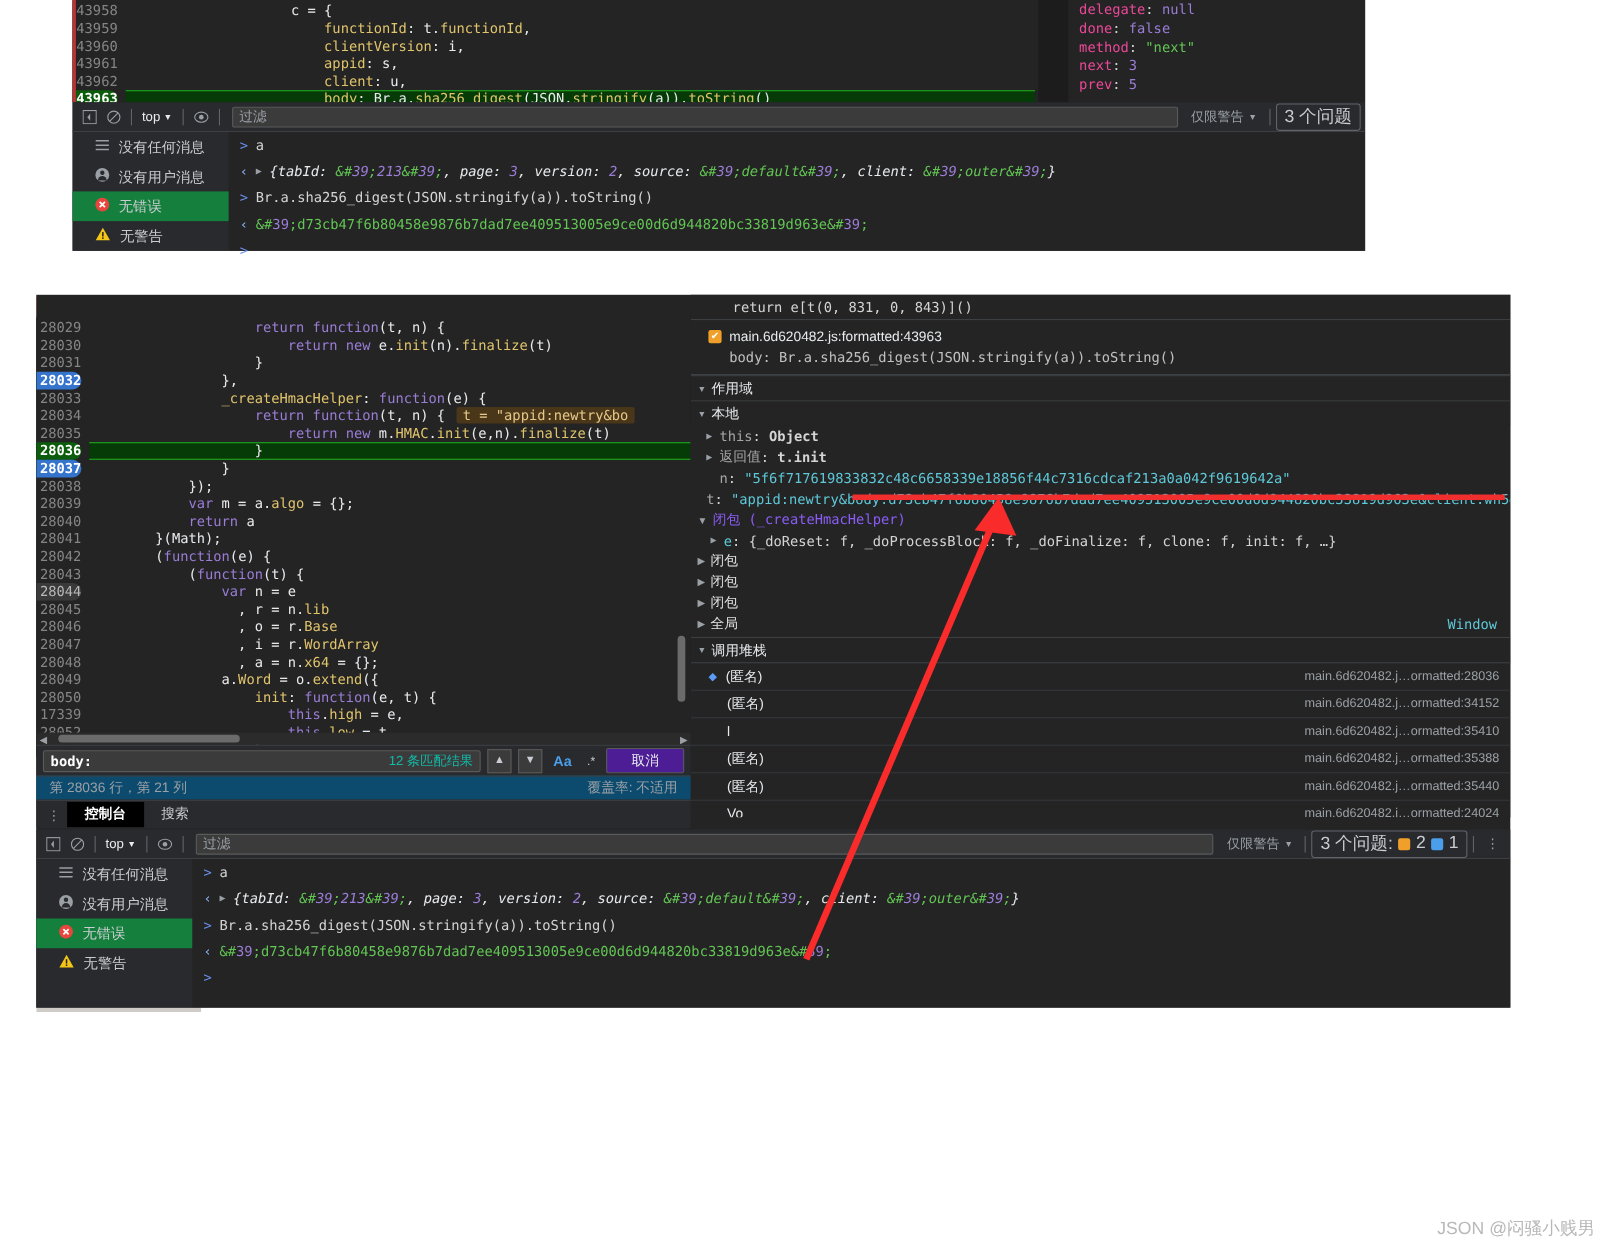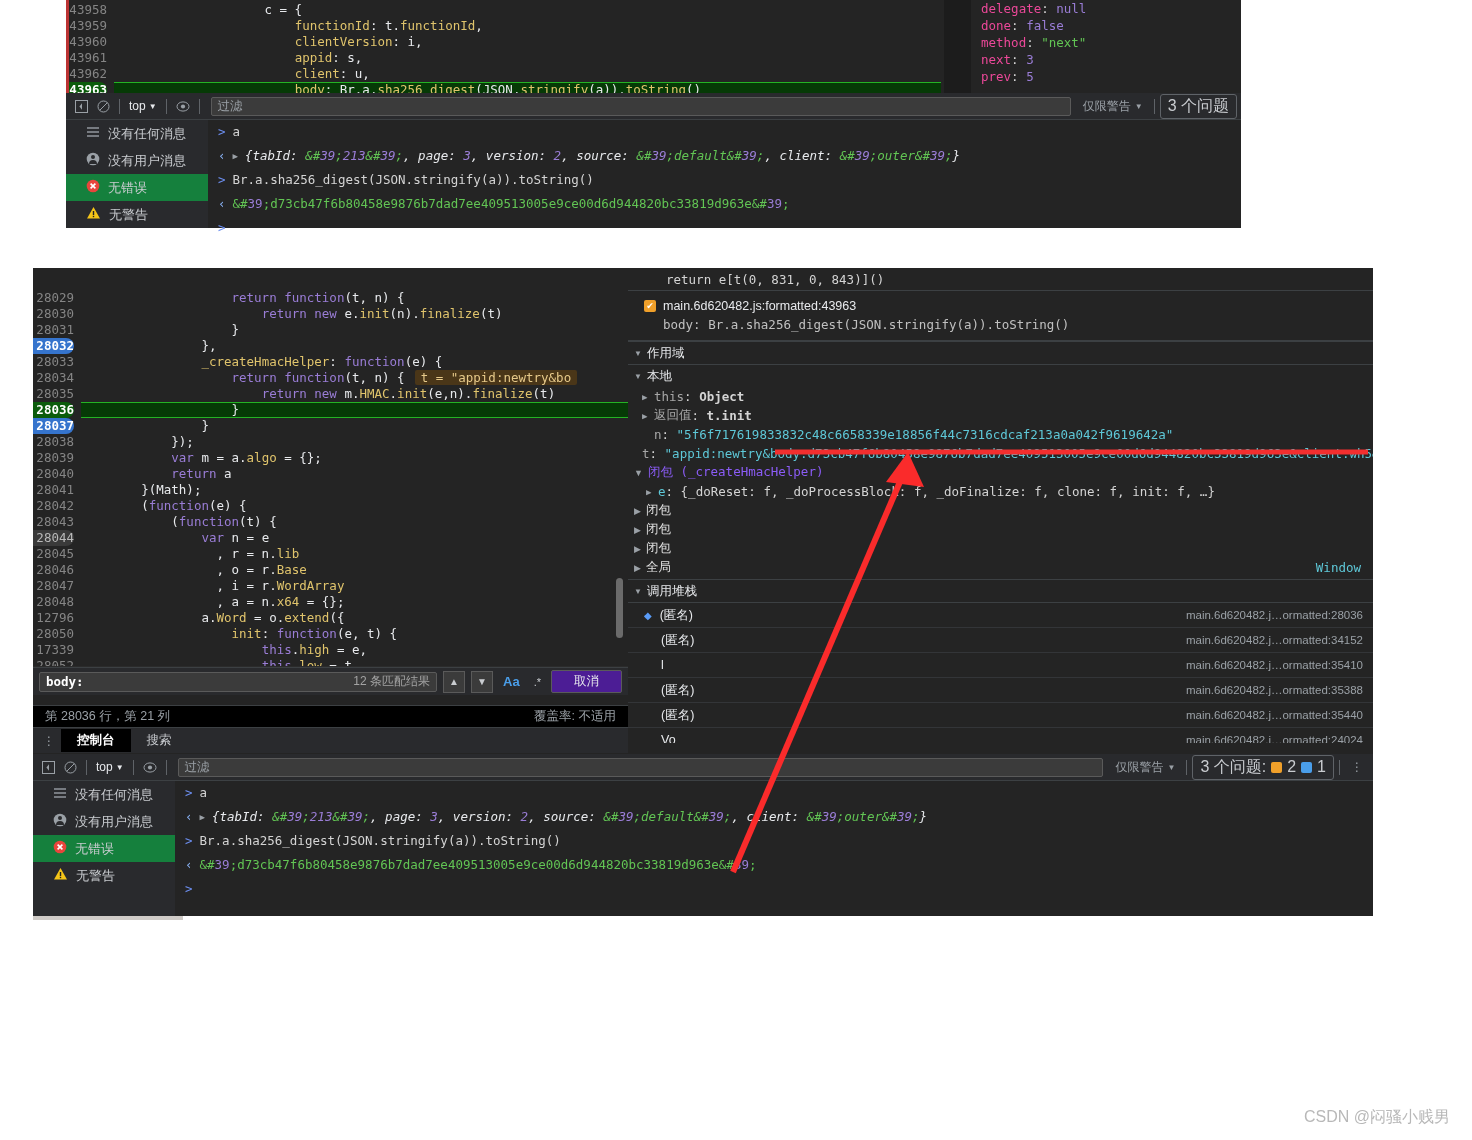--- a/index.html
+++ b/index.html
@@ -78,26 +78,26 @@
   .stack-row{height:24px;display:flex;align-items:center;justify-content:space-between;
              font-size:12.5px;border-bottom:1px solid #333538;padding:0 10px 0 16px;}
   .stack-loc{color:#9aa0a6;font-size:11.5px;}
 
   
   .findbar{height:28px;background:#292a2d;display:flex;align-items:center;padding:0 6px;gap:6px;
            border-top:1px solid #3c4043;box-sizing:border-box;}
   .find-input{flex:1 1 auto;height:20px;background:#3b3b3b;border:1px solid #5a5a5a;border-radius:2px;
               display:flex;align-items:center;padding:0 6px;font-size:12.5px;color:#e8eaed;
               justify-content:space-between;box-sizing:border-box;}
-  .find-cnt{color:#a3a3a3;font-size:12px;}
+  .find-cnt{color:#14b8a6;font-size:12px;}
   .nav-btn{width:20px;height:20px;border:1px solid #5a5a5a;background:#3b3b3b;color:#c9ccd0;
            display:flex;align-items:center;justify-content:center;font-size:10px;}
   .cancel-btn{height:21px;border:1px solid #5a5a5a;background:#4c1d95;color:#e8eaed;
               font-size:12.5px;padding:0 22px;display:flex;align-items:center;border-radius:2px;}
-  .statusbar{height:22px;background:#000000;display:flex;align-items:center;justify-content:space-between;
+  .statusbar{height:22px;background:#0c4a6e;display:flex;align-items:center;justify-content:space-between;
              padding:0 12px;font-size:12.5px;color:#9aa0a6;border-top:1px solid #3c4043;box-sizing:border-box;}
   .drawer-tabs{height:26px;background:#292a2d;display:flex;align-items:center;gap:0;
                border-top:1px solid #3c4043;box-sizing:border-box;padding-left:4px;}
   .dtab{font-size:12.5px;color:#c9ccd0;padding:3px 16px;}
   .dtab.active{background:#000;color:#fff;font-weight:bold;}
   .dots{color:#9aa0a6;font-size:12px;padding:0 6px;letter-spacing:0;}
 
   
   .hscroll{height:11px;background:#2b2b2b;position:relative;}
   .hthumb{position:absolute;top:2px;height:7px;background:#6b6b6b;border-radius:4px;}
@@ -273,38 +273,38 @@
           <div class="gl ">28039</div>
           <div class="gl ">28040</div>
           <div class="gl ">28041</div>
           <div class="gl ">28042</div>
           <div class="gl ">28043</div>
           <div class="gl hov">28044</div>
           <div class="gl ">28045</div>
           <div class="gl ">28046</div>
           <div class="gl ">28047</div>
           <div class="gl ">28048</div>
-          <div class="gl ">12796</div>
+          <div class="gl ">28049</div>
           <div class="gl ">28050</div>
           <div class="gl ">17339</div>
           <div class="gl ">28052</div>
           <div class="gl ">28053</div>
         </div>
       <div class="lines" id="main-lines"><div class="cl ">                    <span class="kw">return</span> <span class="kw">function</span>(t, n) {</div><div class="cl ">                        <span class="kw">return</span> <span class="kw">new</span> e.<span class="prop">init</span>(n).<span class="prop">finalize</span>(t)</div><div class="cl ">                    }</div><div class="cl ">                },</div><div class="cl ">                <span class="prop">_createHmacHelper</span>: <span class="kw">function</span>(e) {</div><div class="cl ">                    <span class="kw">return</span> <span class="kw">function</span>(t, n) {<span style="background:#4a3618;color:#e6c98a;padding:0 6px;margin-left:10px;border-radius:2px;">t = "appid:newtry&amp;bo</span></div><div class="cl ">                        <span class="kw">return</span> <span class="kw">new</span> m.<span class="prop">HMAC</span>.<span class="prop">init</span>(e,n).<span class="prop">finalize</span>(t)</div><div class="cl exec">                    }</div><div class="cl ">                }</div><div class="cl ">            });</div><div class="cl ">            <span class="kw">var</span> m = a.<span class="prop">algo</span> = {};</div><div class="cl ">            <span class="kw">return</span> a</div><div class="cl ">        }(Math);</div><div class="cl ">        (<span class="kw">function</span>(e) {</div><div class="cl ">            (<span class="kw">function</span>(t) {</div><div class="cl ">                <span class="kw">var</span> n = e</div><div class="cl ">                  , r = n.<span class="prop">lib</span></div><div class="cl ">                  , o = r.<span class="prop">Base</span></div><div class="cl ">                  , i = r.<span class="prop">WordArray</span></div><div class="cl ">                  , a = n.<span class="prop">x64</span> = {};</div><div class="cl ">                a.<span class="prop">Word</span> = o.<span class="prop">extend</span>({</div><div class="cl ">                    <span class="prop">init</span>: <span class="kw">function</span>(e, t) {</div><div class="cl ">                        <span class="kw">this</span>.<span class="prop">high</span> = e,</div><div class="cl ">                        <span class="kw">this</span>.<span class="prop">low</span> = t</div><div class="cl ">                    }</div></div>
     </div>
   </div>
   <div class="vthumb" style="left:583px;top:310px;height:60px;"></div>
 
   <div class="hscroll" style="position:absolute;left:0;top:398px;width:595px;">
     <div class="hthumb" style="left:20px;width:165px;"></div>
     <div style="position:absolute;left:3px;top:1px;color:#9aa0a6;font-size:9px;">◀</div>
     <div style="position:absolute;right:3px;top:1px;color:#9aa0a6;font-size:9px;">▶</div>
   </div>
 
-  <div class="findbar" style="position:absolute;left:0;top:399px;width:595px;align-items:center;">
+  <div class="findbar" style="position:absolute;left:0;top:409px;width:595px;align-items:center;">
     <div class="find-input">
       <span class="mono" style="font-weight:bold;color:#fff;">body:</span>
       <span class="find-cnt">12 条匹配结果</span>
     </div>
     <div class="nav-btn">▲</div>
     <div class="nav-btn">▼</div>
     <div style="color:#4a9eea;font-weight:bold;font-size:13px;padding:0 4px;">Aa</div>
     <div style="color:#c9ccd0;font-size:11px;padding:0 4px;">.*</div>
     <div class="cancel-btn">取消</div>
   </div>
@@ -557,13 +557,13 @@
       </div>
   </div>
 </div>
 
 <svg style="position:absolute;left:0;top:0;width:1472px;height:1140px;pointer-events:none;">
   <line x1="775" y1="452" x2="1368" y2="452" stroke="#f22f2f" stroke-width="5"></line>
   <line x1="733" y1="872" x2="905" y2="470" stroke="#fa2b2b" stroke-width="6"></line>
   <polygon points="908,452 886,482 924,487" fill="#fa2b2b"></polygon>
 </svg>
 
-<div class="wm" style="right:22px;bottom:12px;">CSDN @闷骚小贱男</div>
+<div class="wm" style="right:22px;bottom:12px;">JSON @闷骚小贱男</div>
 
 </body></html>

